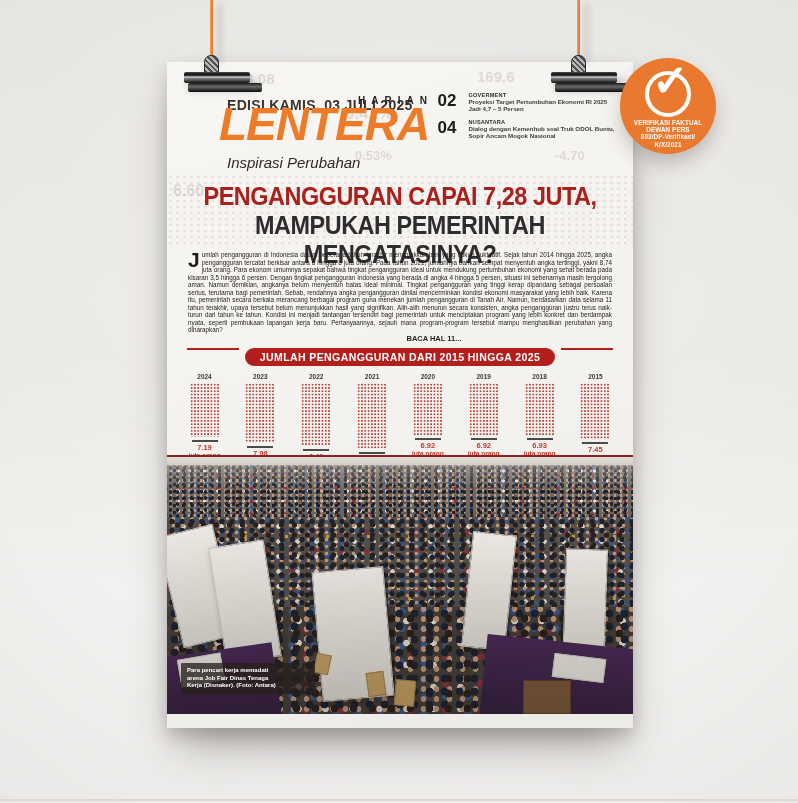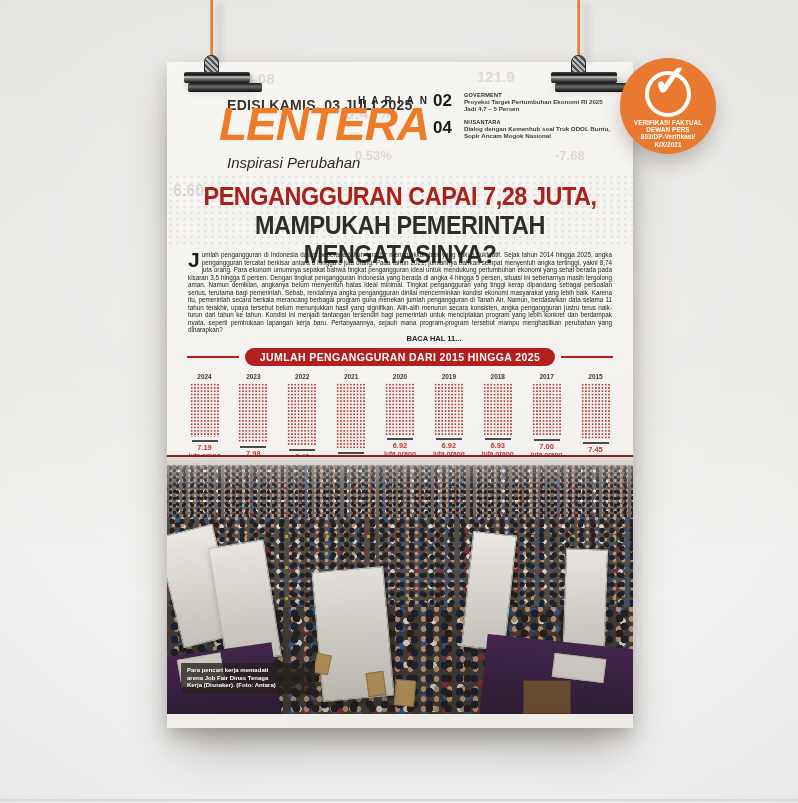--- a/index.html
+++ b/index.html
@@ -46,37 +46,37 @@
     background-size:7px 6px;opacity:.5;}
 
   .edition{position:absolute;left:60px;top:35px;font-size:14px;font-weight:700;color:#3a332e;letter-spacing:.3px;z-index:1;}
   .harian{position:absolute;left:150px;top:33px;width:116px;text-align:right;font-size:10px;font-weight:700;
     letter-spacing:6px;color:#262626;z-index:1;}
   .logo{position:absolute;left:52px;top:38px;font-size:46px;font-weight:900;font-style:italic;
     letter-spacing:-1px;color:#ee7b28;z-index:1;line-height:48px;}
   .tagline{position:absolute;left:60px;top:92px;font-size:15px;font-style:italic;font-weight:500;color:#2c2926;z-index:1;}
 
   .index-list{position:absolute;left:266px;top:30px;width:190px;z-index:1;}
-  .idx{display:flex;gap:12px;margin-bottom:7px;}
+  .idx{display:flex;gap:12px;margin-bottom:7px;justify-content:center;}
   .idx-num{font-size:17px;font-weight:900;color:#1b1b1b;line-height:17px;}
   .idx-cat{font-size:5.6px;font-weight:800;color:#2e2e2e;letter-spacing:.2px;}
   .idx-title{font-size:6.2px;font-weight:600;color:#3d3d3d;line-height:7px;max-width:150px;}
 
   .headline{position:absolute;left:0;top:120px;width:466px;text-align:center;z-index:1;}
   .hl1,.hl2{font-weight:800;font-size:26px;line-height:29px;letter-spacing:-.5px;transform:scaleX(.9);transform-origin:center;}
   .hl1{color:#a8211d;}
   .hl2{color:#2e2c2c;}
 
   .article{position:absolute;left:21px;top:189px;width:424px;font-size:6.3px;line-height:7.5px;
     color:#1f1d1c;text-align:justify;z-index:1;}
   .dropcap{float:left;font-size:21px;line-height:17px;font-weight:800;margin:0 2px 0 0;color:#1f1d1c;}
   .baca{position:absolute;left:0;top:272px;width:534px;text-align:center;font-size:7.5px;font-weight:800;color:#252525;z-index:1;}
 
   .chart-area{position:absolute;left:20px;top:286px;width:426px;z-index:1;}
-  .chart-title-row{display:flex;align-items:center;gap:6px;}
+  .chart-title-row{display:flex;gap:6px;}
   .chart-title-row .rule{flex:1;height:2px;background:#b31f1c;}
   .chart-pill{background:#b31f1c;color:#fff;font-weight:700;font-size:10.5px;padding:3px 15px;
     border-radius:10px;letter-spacing:.4px;white-space:nowrap;}
   .chart-cols{display:flex;justify-content:space-between;margin-top:7px;align-items:flex-start;}
   .chart-col{width:35px;display:flex;flex-direction:column;align-items:center;}
   .chart-year{font-size:6.5px;font-weight:700;color:#3a3a3a;margin-bottom:3px;}
   .chart-picto{width:30px;background-image:radial-gradient(circle, rgba(178,42,34,.9) .9px, transparent 1.15px);
     background-size:3.3px 3.3px;}
   .chart-rule{width:26px;height:1.5px;background:#4a4a4a;margin:3px 0 2px;}
   .chart-val{font-size:7.5px;font-weight:800;color:#c0392b;text-align:center;line-height:8px;}
@@ -148,23 +148,23 @@
 
   <div class="cord cord-l"></div>
   <div class="cord cord-r"></div>
   <div class="clip-loop loop-l"></div>
   <div class="clip-loop loop-r"></div>
 
   <div class="poster">
     <div class="ticker">
         <span>23.08</span>
         <span>0.41%</span>
-        <span>121.9</span>
+        <span>169.6</span>
         <span>0.53%</span>
-        <span>-7.68</span>
+        <span>-4.70</span>
         <span>6.60</span>
       </div>
     <div class="headline-band"></div>
 
     <div class="edition">EDISI KAMIS, 03 JULI 2025</div>
     <div class="harian">HARIAN</div>
     <div class="logo">LENTERA</div>
     <div class="tagline">Inspirasi Perubahan</div>
 
     <div class="index-list">
@@ -235,26 +235,20 @@
        <div class="chart-year">2019</div>
        <div class="chart-picto" style="height:52px"></div>
        <div class="chart-rule"></div>
        <div class="chart-val">6.92<br><span class="chart-unit">juta orang</span></div>
      </div>
           <div class="chart-col">
        <div class="chart-year">2018</div>
        <div class="chart-picto" style="height:52px"></div>
        <div class="chart-rule"></div>
        <div class="chart-val">6.93<br><span class="chart-unit">juta orang</span></div>
-     </div>
-          <div class="chart-col">
-       <div class="chart-year">2017</div>
-       <div class="chart-picto" style="height:53px"></div>
-       <div class="chart-rule"></div>
-       <div class="chart-val">7.00<br><span class="chart-unit">juta orang</span></div>
      </div>
           <div class="chart-col">
        <div class="chart-year">2015</div>
        <div class="chart-picto" style="height:56px"></div>
        <div class="chart-rule"></div>
        <div class="chart-val">7.45<br><span class="chart-unit">juta orang</span></div>
      </div>
         </div>
     </div>
 

